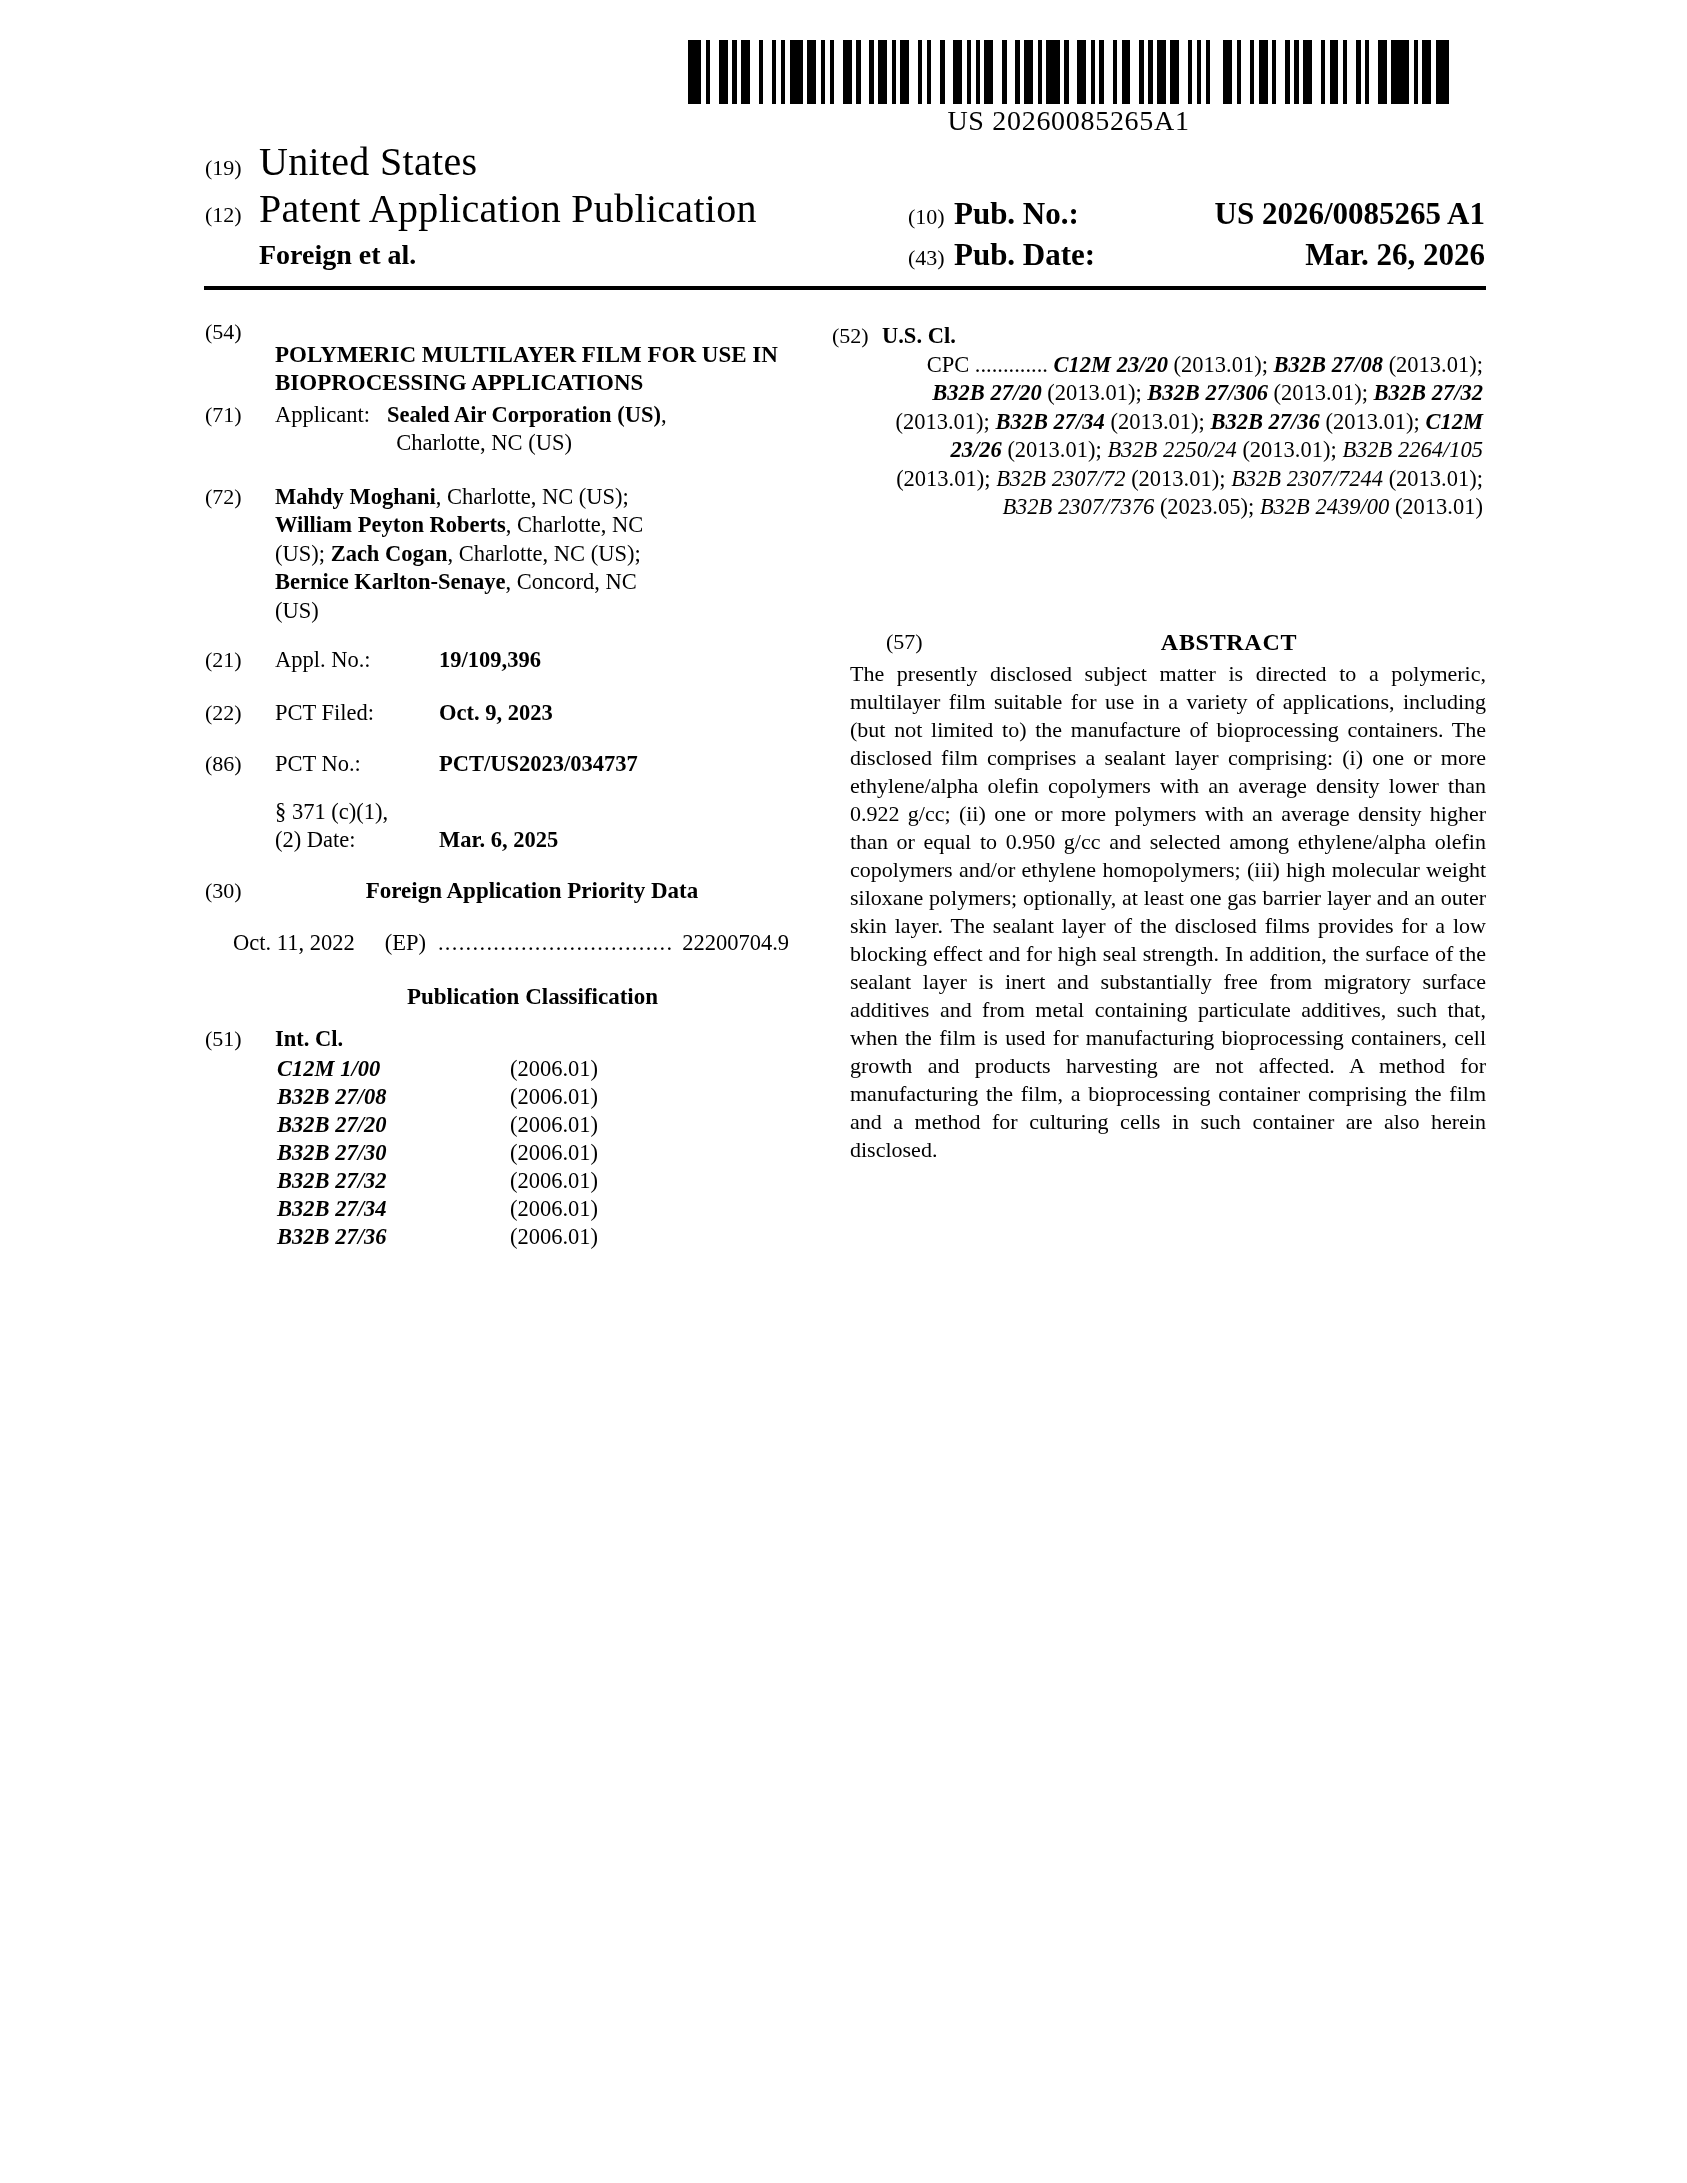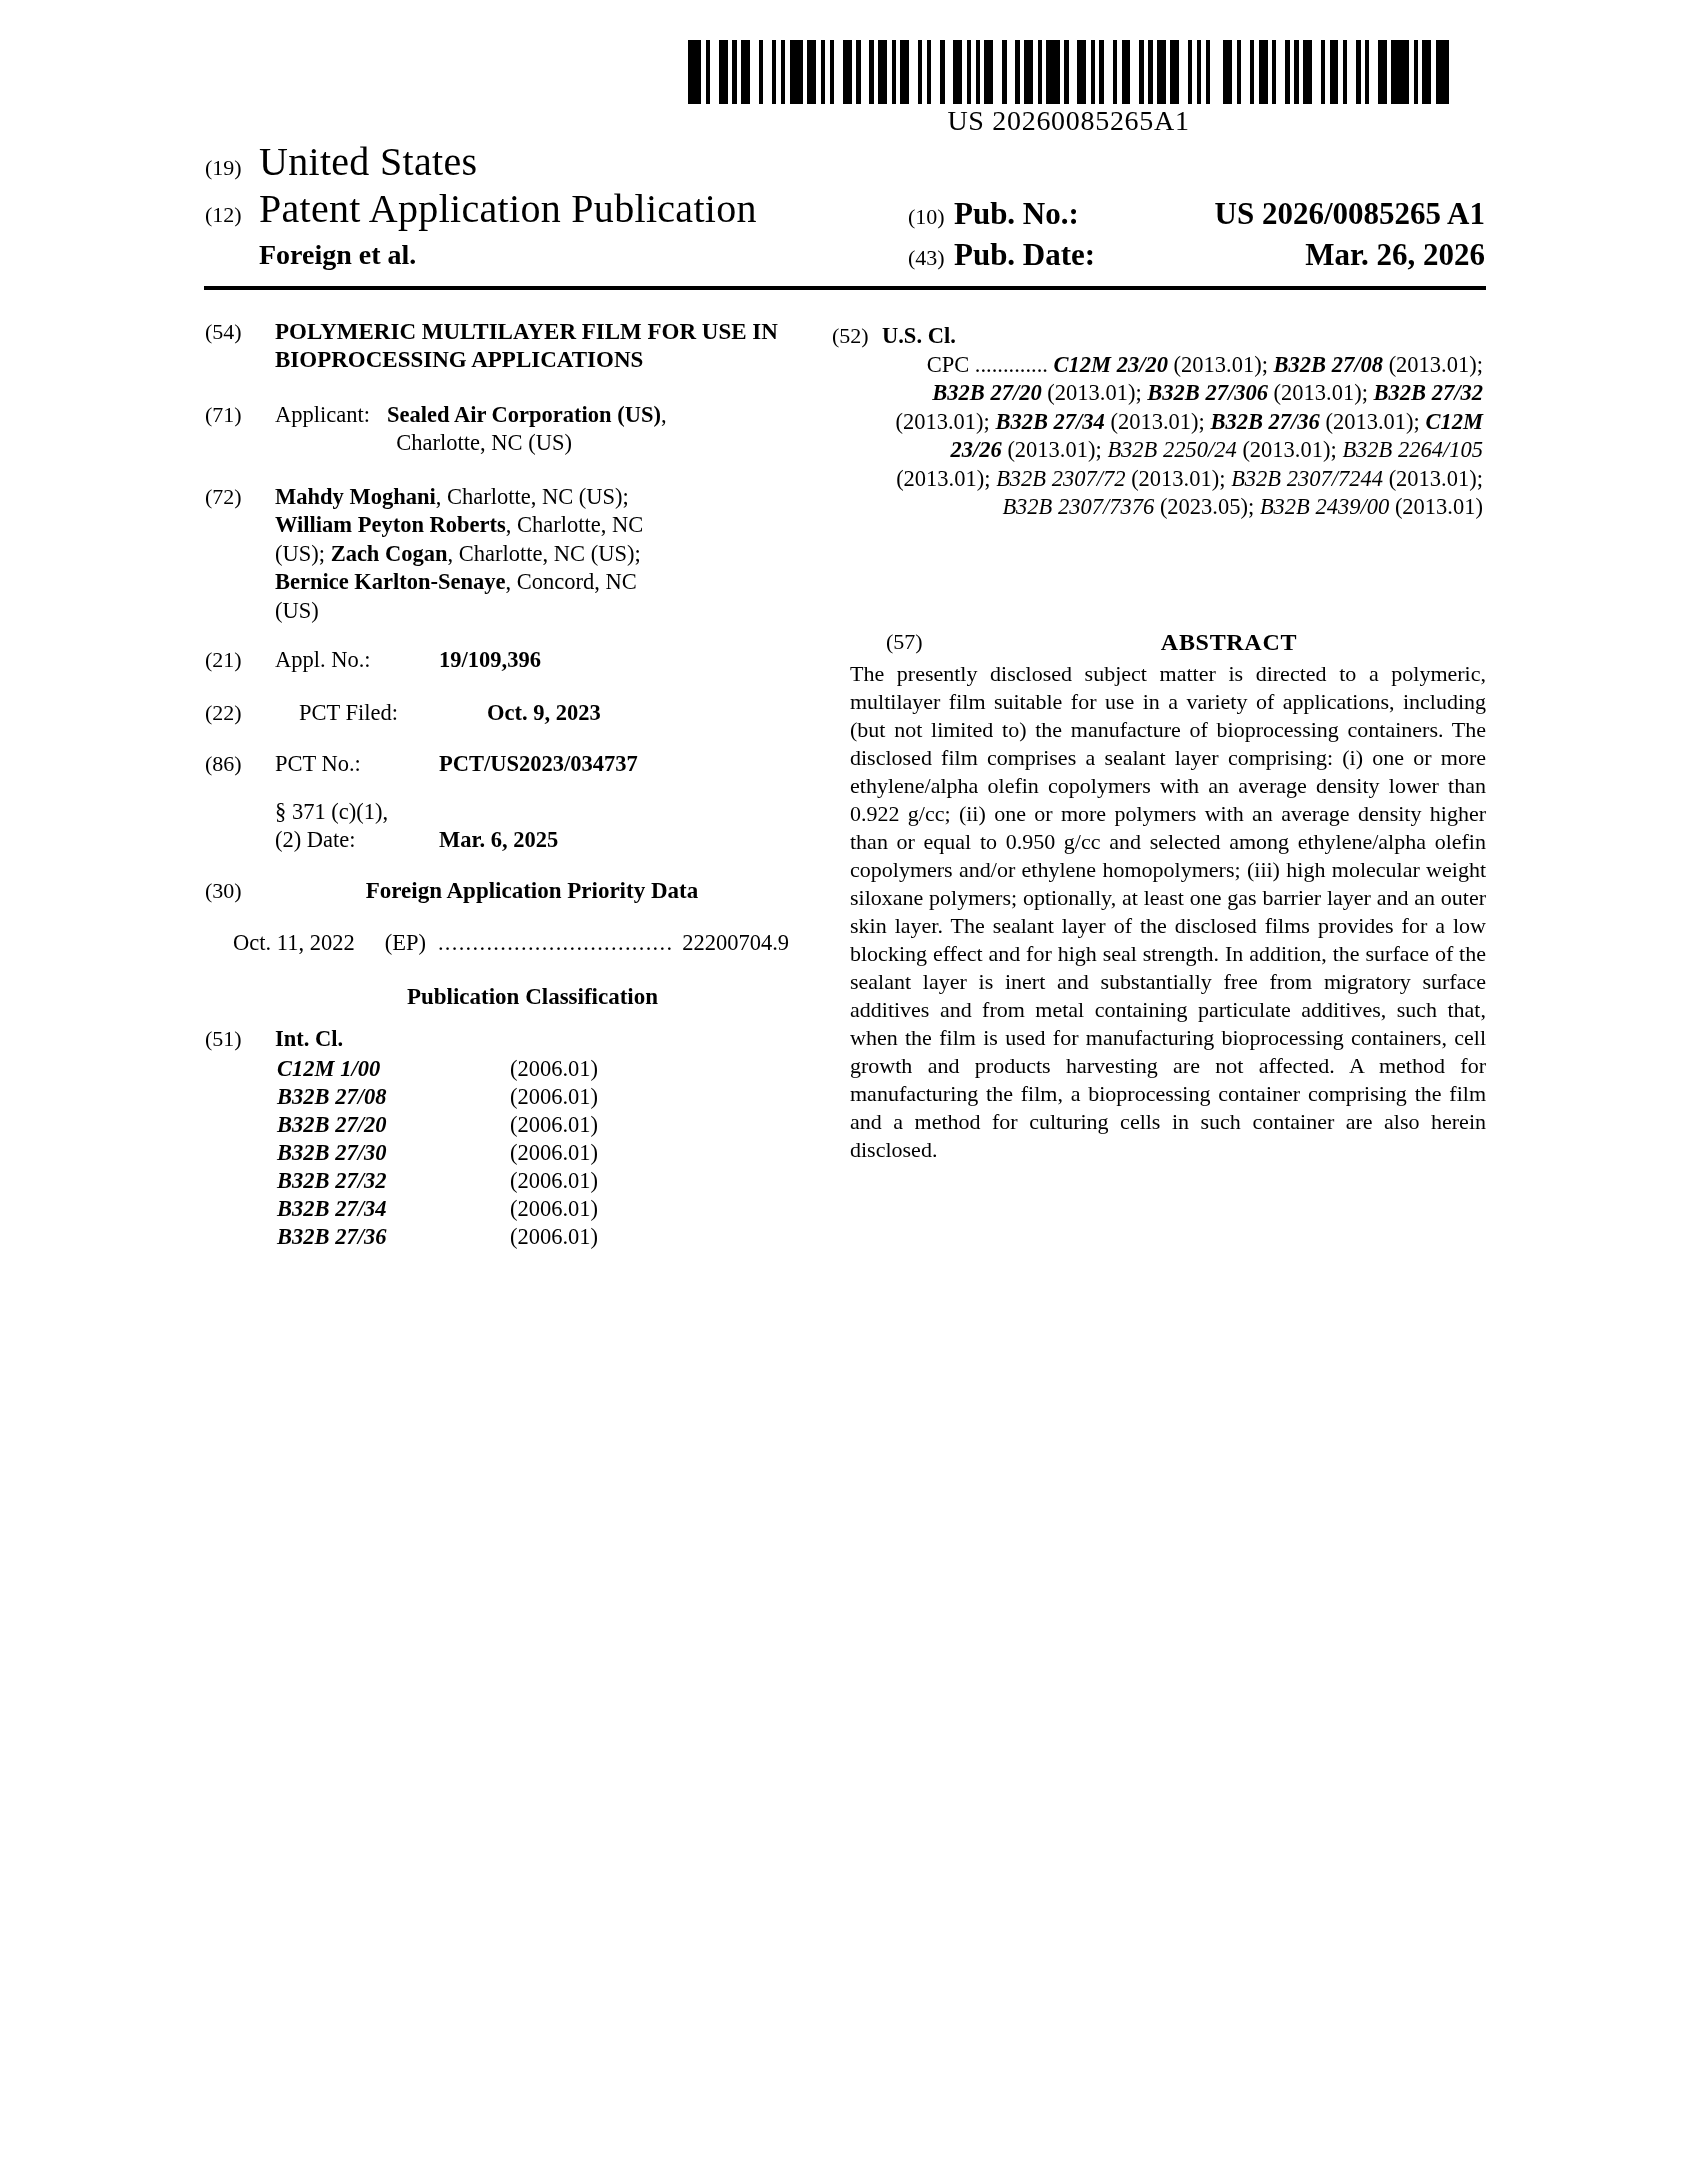--- a/index.html
+++ b/index.html
@@ -31,27 +31,27 @@
   #rule { left:204px; top:286px; width:1282px; height:4px; background:#000; }
 
   
   .field { position:absolute; left:205px; width:584px; display:grid; font-size:22.5px; line-height:28.4px; }
   .cols-wide   { grid-template-columns:70px 164px 1fr; }
   .cols-narrow { grid-template-columns:70px 112px 1fr; }
   .cols-title  { grid-template-columns:70px 1fr; }
   .sec-num { font-size:22px; }
   .v { font-weight:700; }
   #sec54 { top:318px; }
-  #sec54 .title-text { font-size:23px; font-weight:700; line-height:28.4px; width:523px; }
+  #sec54 .title-text { font-size:23px; font-weight:700; line-height:28.4px; width:523px;margin-top:23px; }
   #sec71 { top:401px; }
   #sec71 .line2 { padding-left:9.3px; }
   #sec72 { top:483px; }
   #sec72 .inv-val { width:401px; }
   #sec21 { top:646px; }
-  #sec22 { top:699px;gap:24px; }
+  #sec22 { top:699px; }
   #sec86 { top:750px; }
   #sec371 { top:798px; left:275px; width:515px; display:grid; grid-template-columns:164px 1fr; font-size:22.5px; line-height:28.4px; }
   #sec30 { top:877px; }
   #sec30 .h30 { font-weight:700; text-align:center; font-size:23px; }
   #priority { left:233px; top:930px; width:556px; display:flex; align-items:baseline; font-size:22.5px; white-space:nowrap; }
   #priority .p-office { margin-left:30px; margin-right:12px; }
   #priority .p-dots { flex:1; overflow:hidden; letter-spacing:1.3px; }
   #priority .p-num { margin-left:9.3px; }
   #pubclass { left:275px; top:984px; width:515px; text-align:center; font-weight:700; font-size:23px; }
   #sec51 { top:1025px; }

